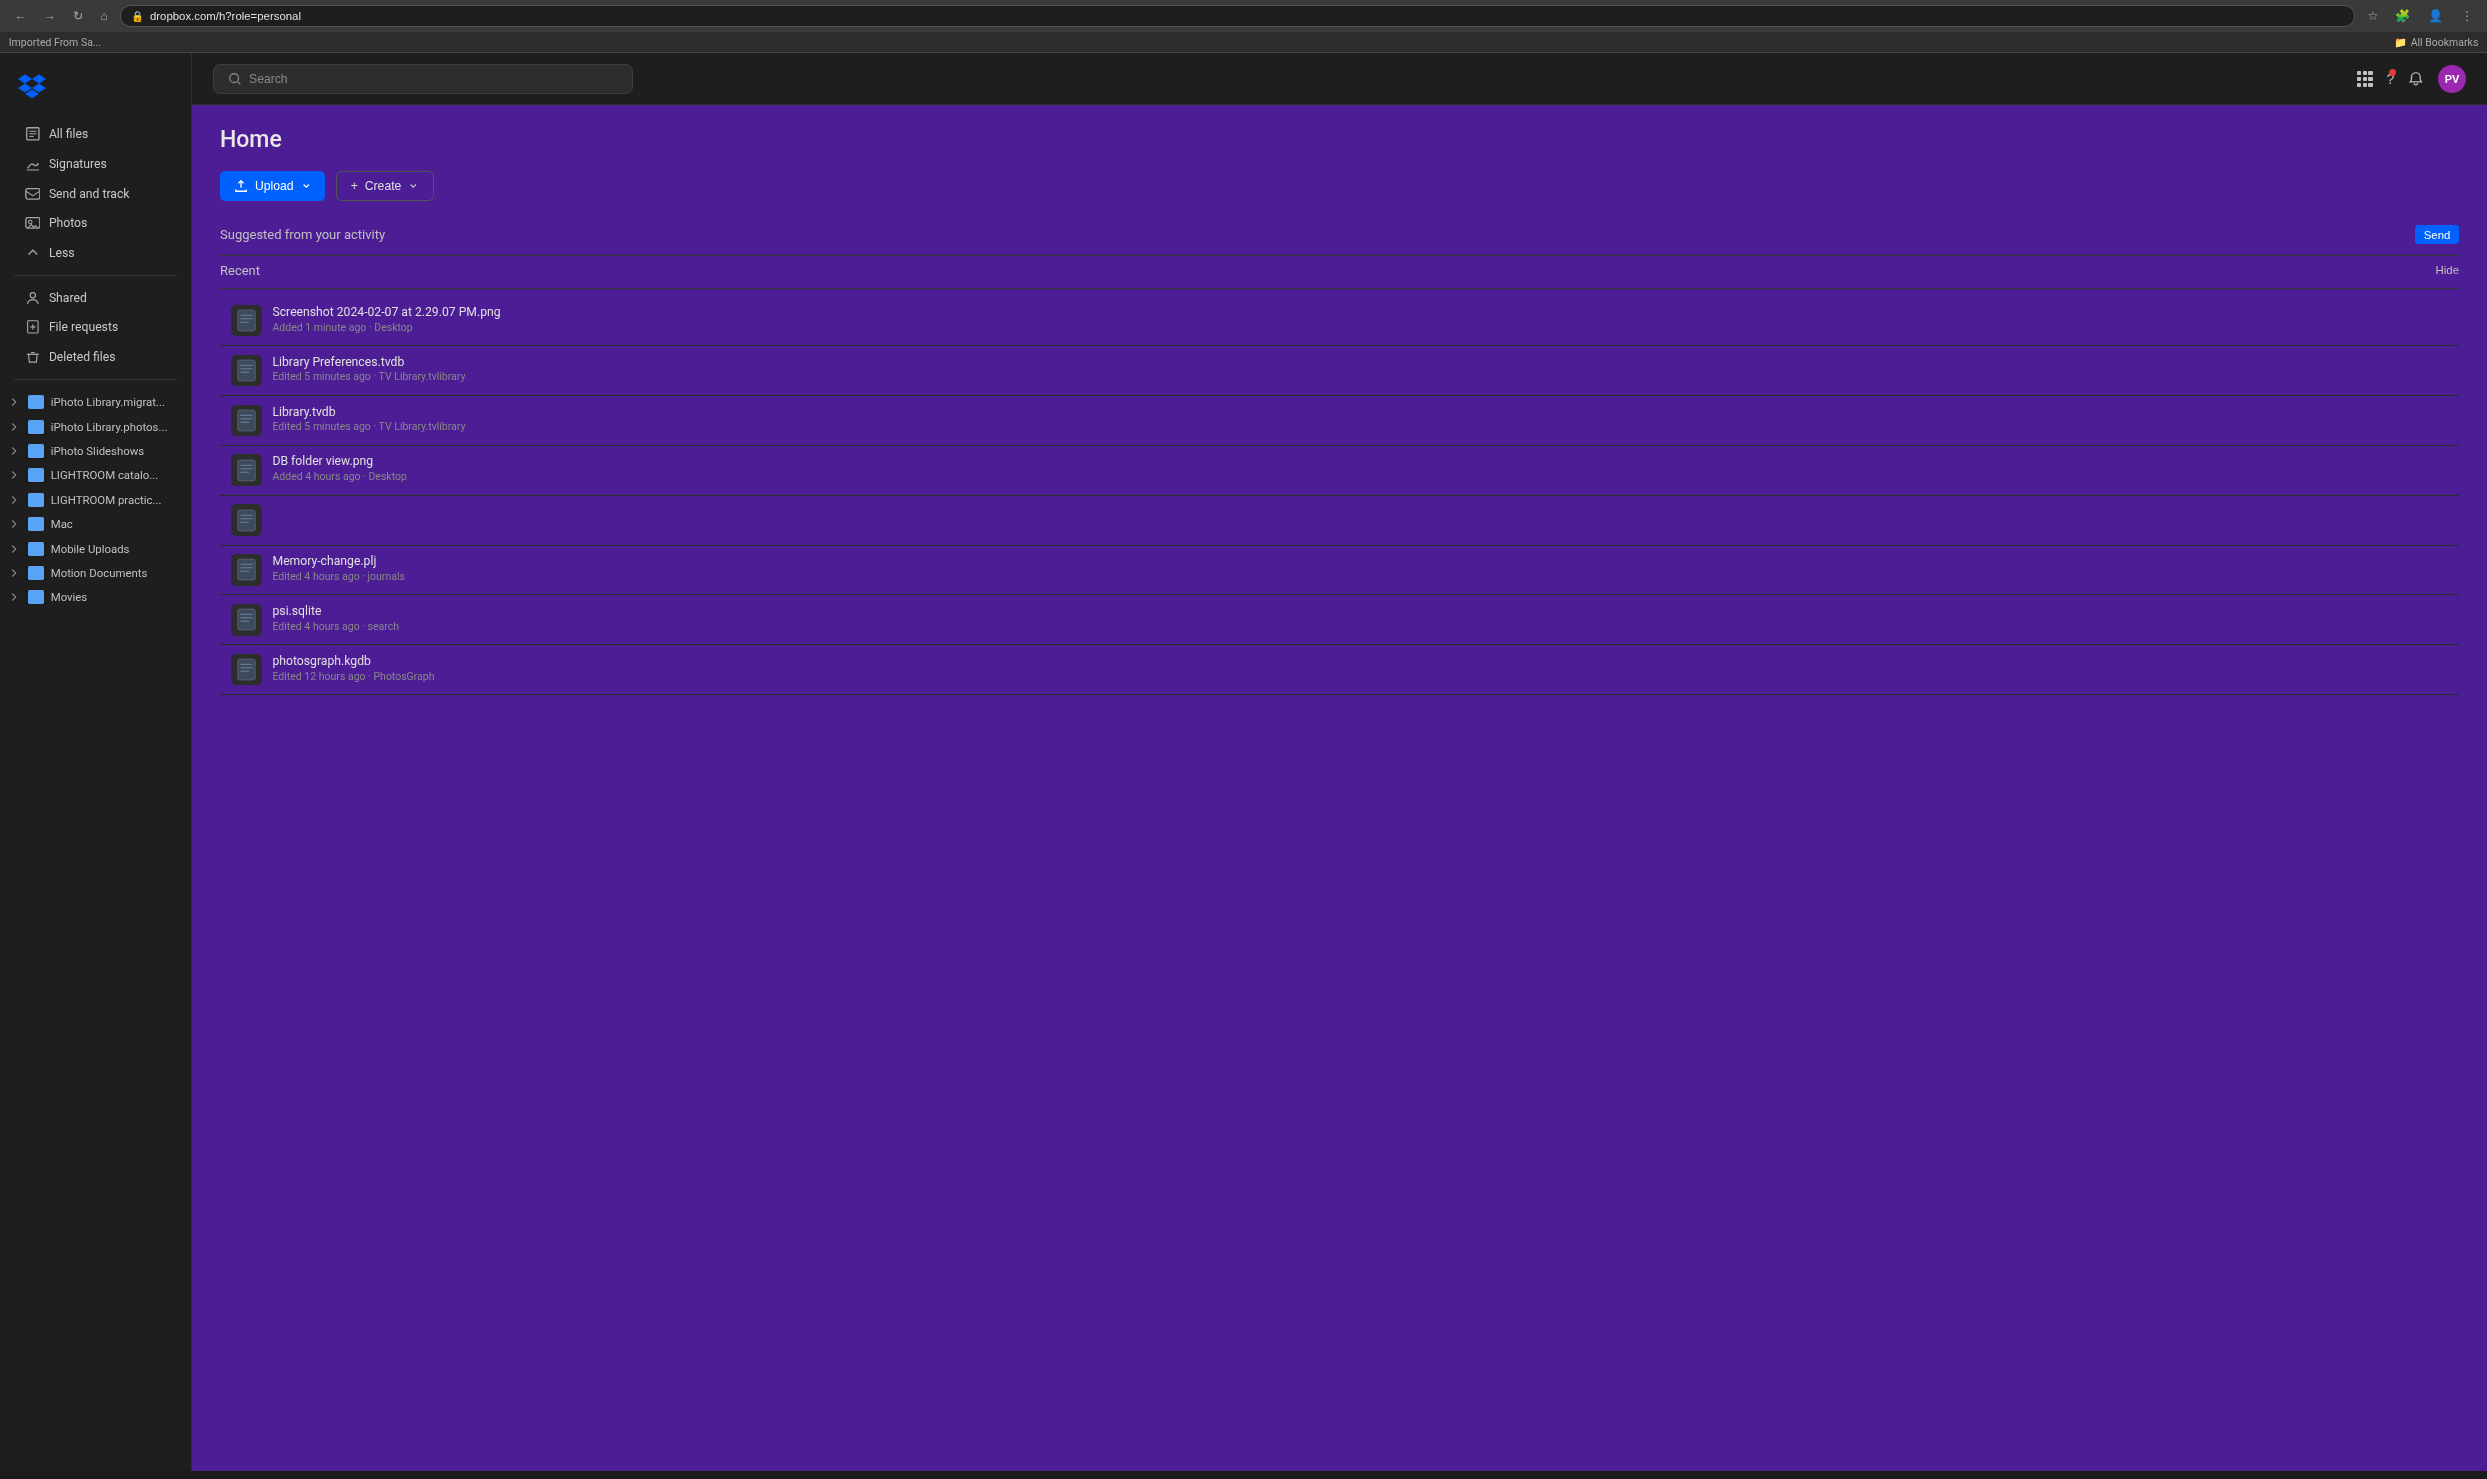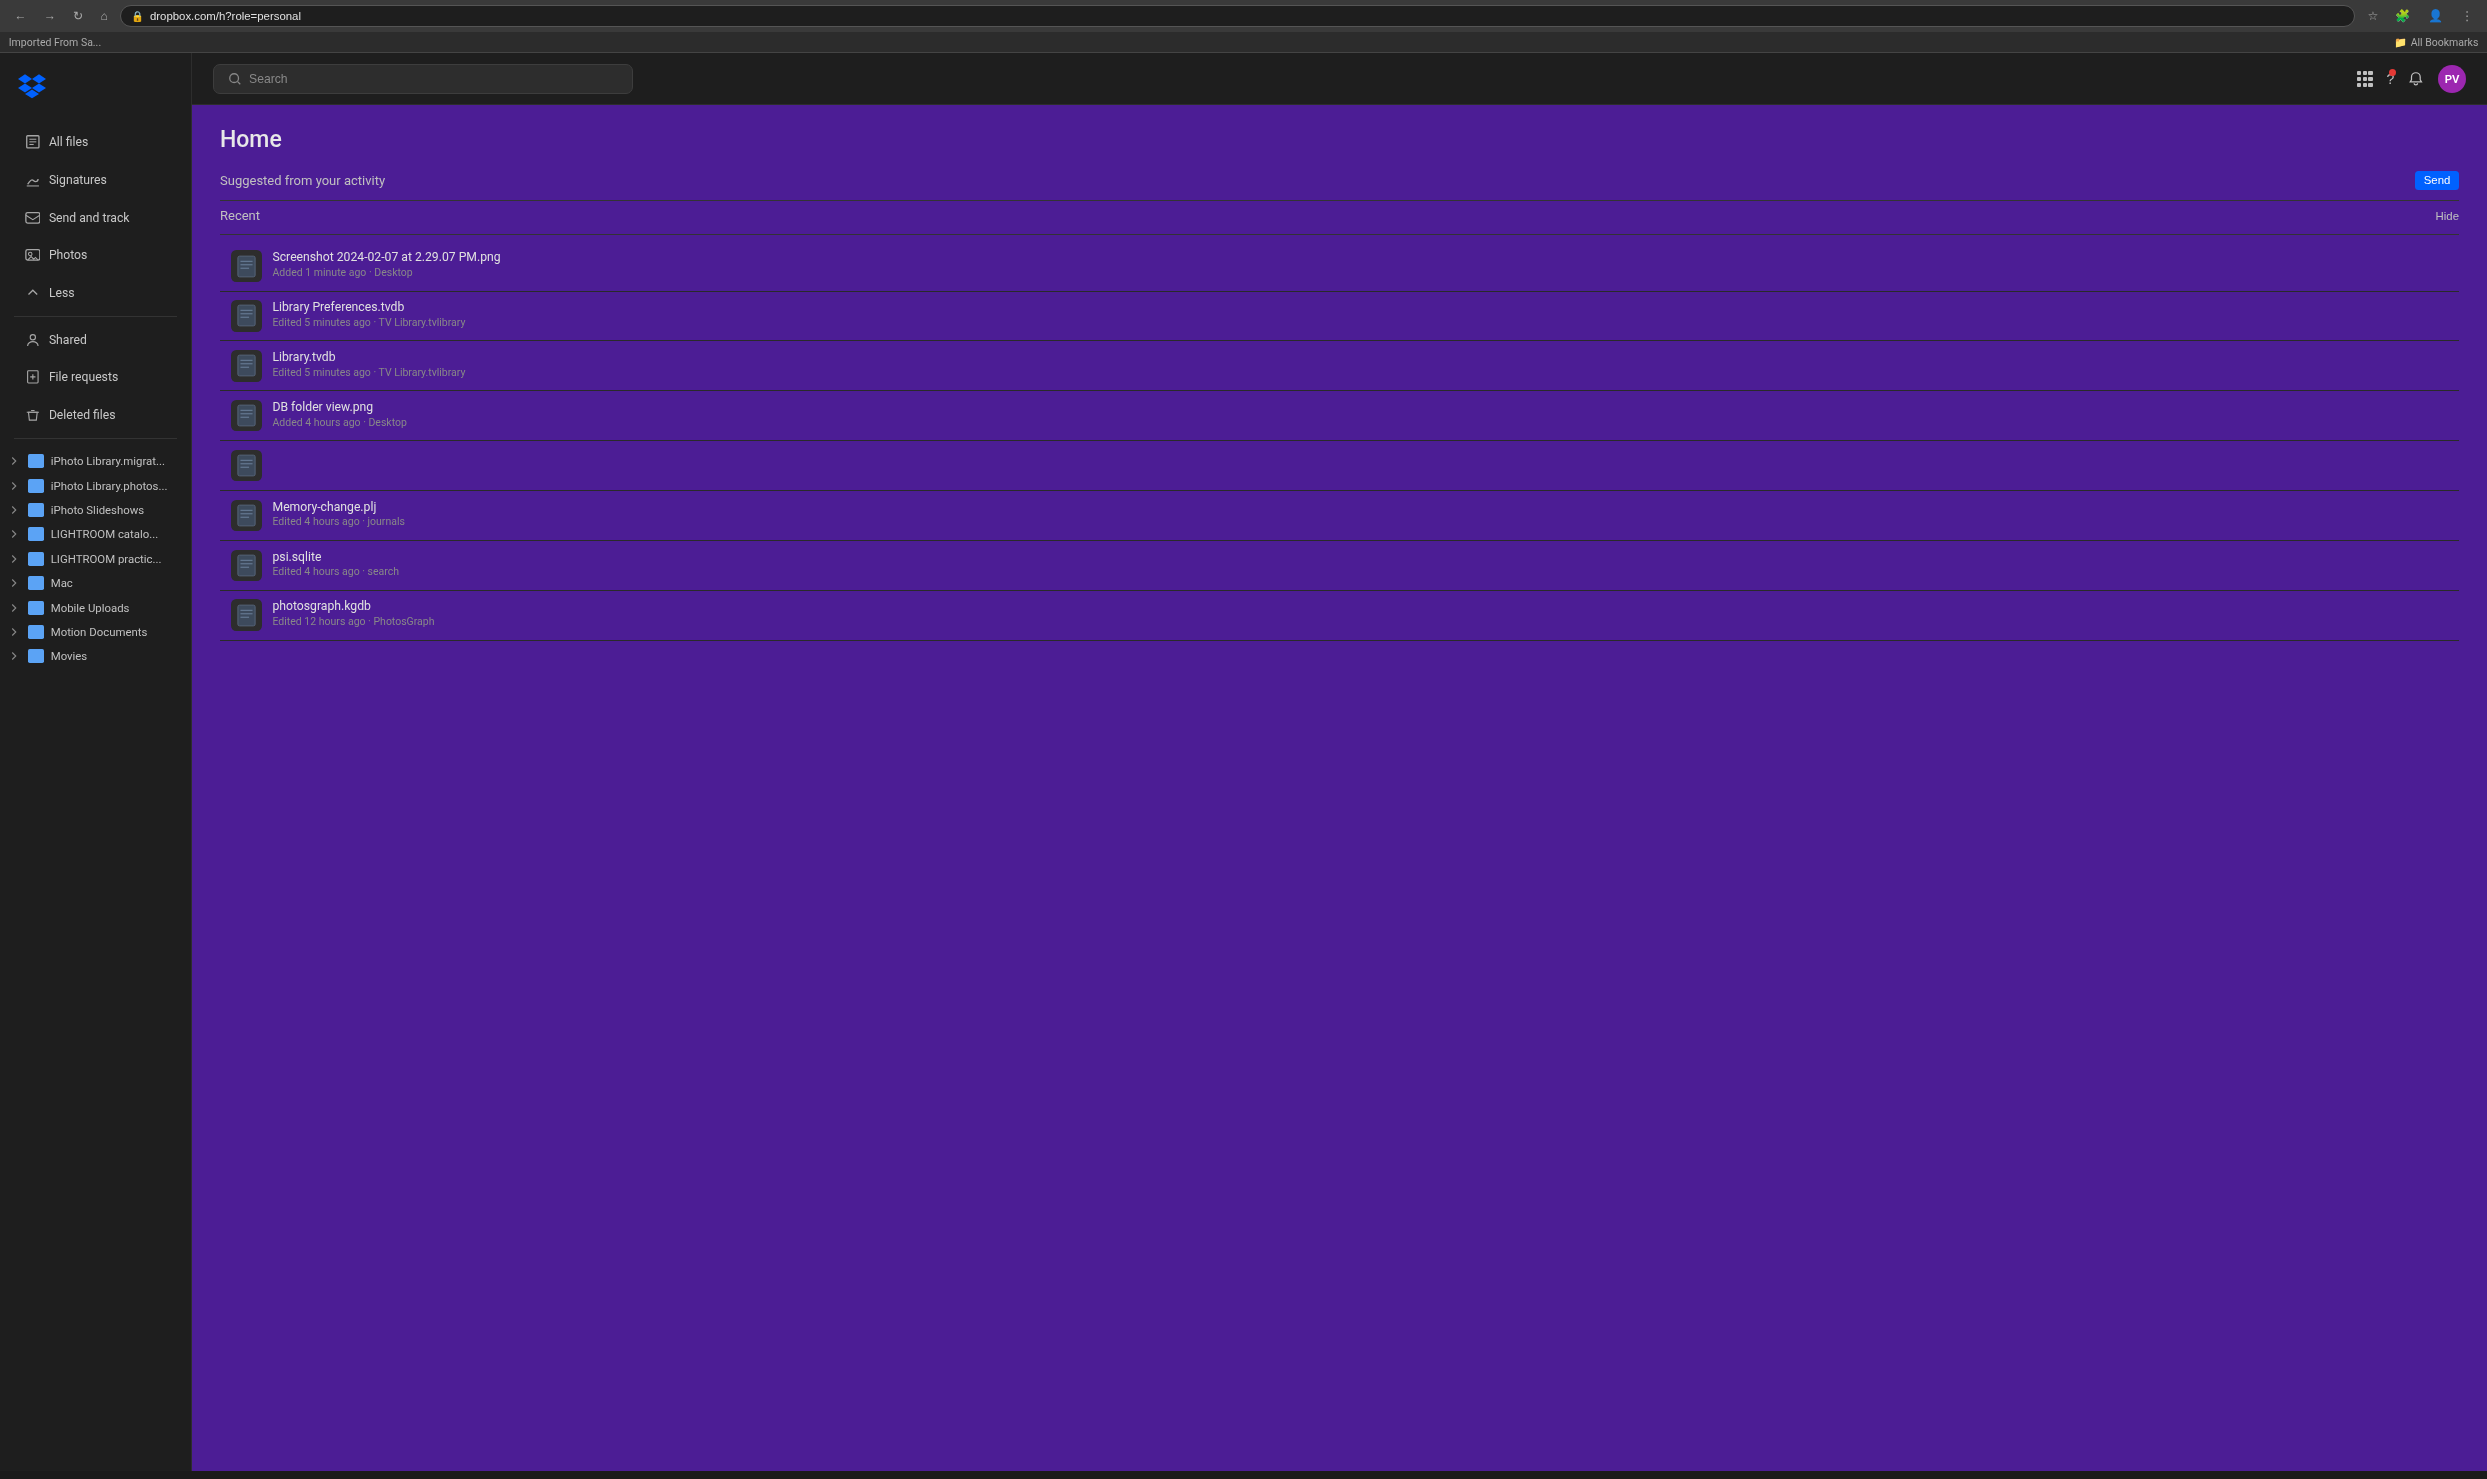--- a/index.html
+++ b/index.html
@@ -116,21 +116,21 @@
 
     .sidebar-item {
       display: flex;
       align-items: center;
       gap: 8.7px;
       padding: 7px 17.5px;
       font-size: 12.2px;
       color: #c8c8c8;
       cursor: pointer;
       border-radius: 5.2px;
-      margin: 8px 7px;
+      margin: 0 7px;
     }
 
     .sidebar-item-icon {
       width: 15.7px;
       height: 15.7px;
       opacity: 0.8;
       flex-shrink: 0;
     }
 
     .sidebar-divider {
@@ -634,20 +634,39 @@
             <path d="M7 14a2 2 0 0 0 4 0" stroke="#c0c0c0" stroke-width="1.4" fill="none"></path>
           </svg>
         </button>
         <div class="avatar">PV</div>
       </div>
     </div>
 
     <div class="page-content">
       <h1 class="page-title">Home</h1>
 
+      <div class="action-bar">
+        <button class="btn-upload">
+          <svg width="14" height="14" viewBox="0 0 16 16" fill="none">
+            <path d="M8 2v8M5 5l3-3 3 3" stroke="white" stroke-width="1.5"></path>
+            <path d="M2 12v2h12v-2" stroke="white" stroke-width="1.5" fill="none"></path>
+          </svg>
+          <span>Upload</span>
+          <svg width="10.5" height="10.5" viewBox="0 0 12 12" fill="none">
+            <path d="M3 4l3 3 3-3" stroke="white" stroke-width="1.3"></path>
+          </svg>
+        </button>
+        <button class="btn-create">
+          <span>+</span>
+          <span>Create</span>
+          <svg width="10.5" height="10.5" viewBox="0 0 12 12" fill="none">
+            <path d="M3 4l3 3 3-3" stroke="#c0c0c0" stroke-width="1.3"></path>
+          </svg>
+        </button>
+      </div>
 
       <div class="section-header">
         <span class="section-title">Suggested from your activity</span>
         <button class="section-action-btn">Send</button>
       </div>
       <div class="section-divider"></div>
 
       <div class="section-header">
         <span class="section-title">Recent</span>
         <button class="section-hide-btn">Hide</button>

